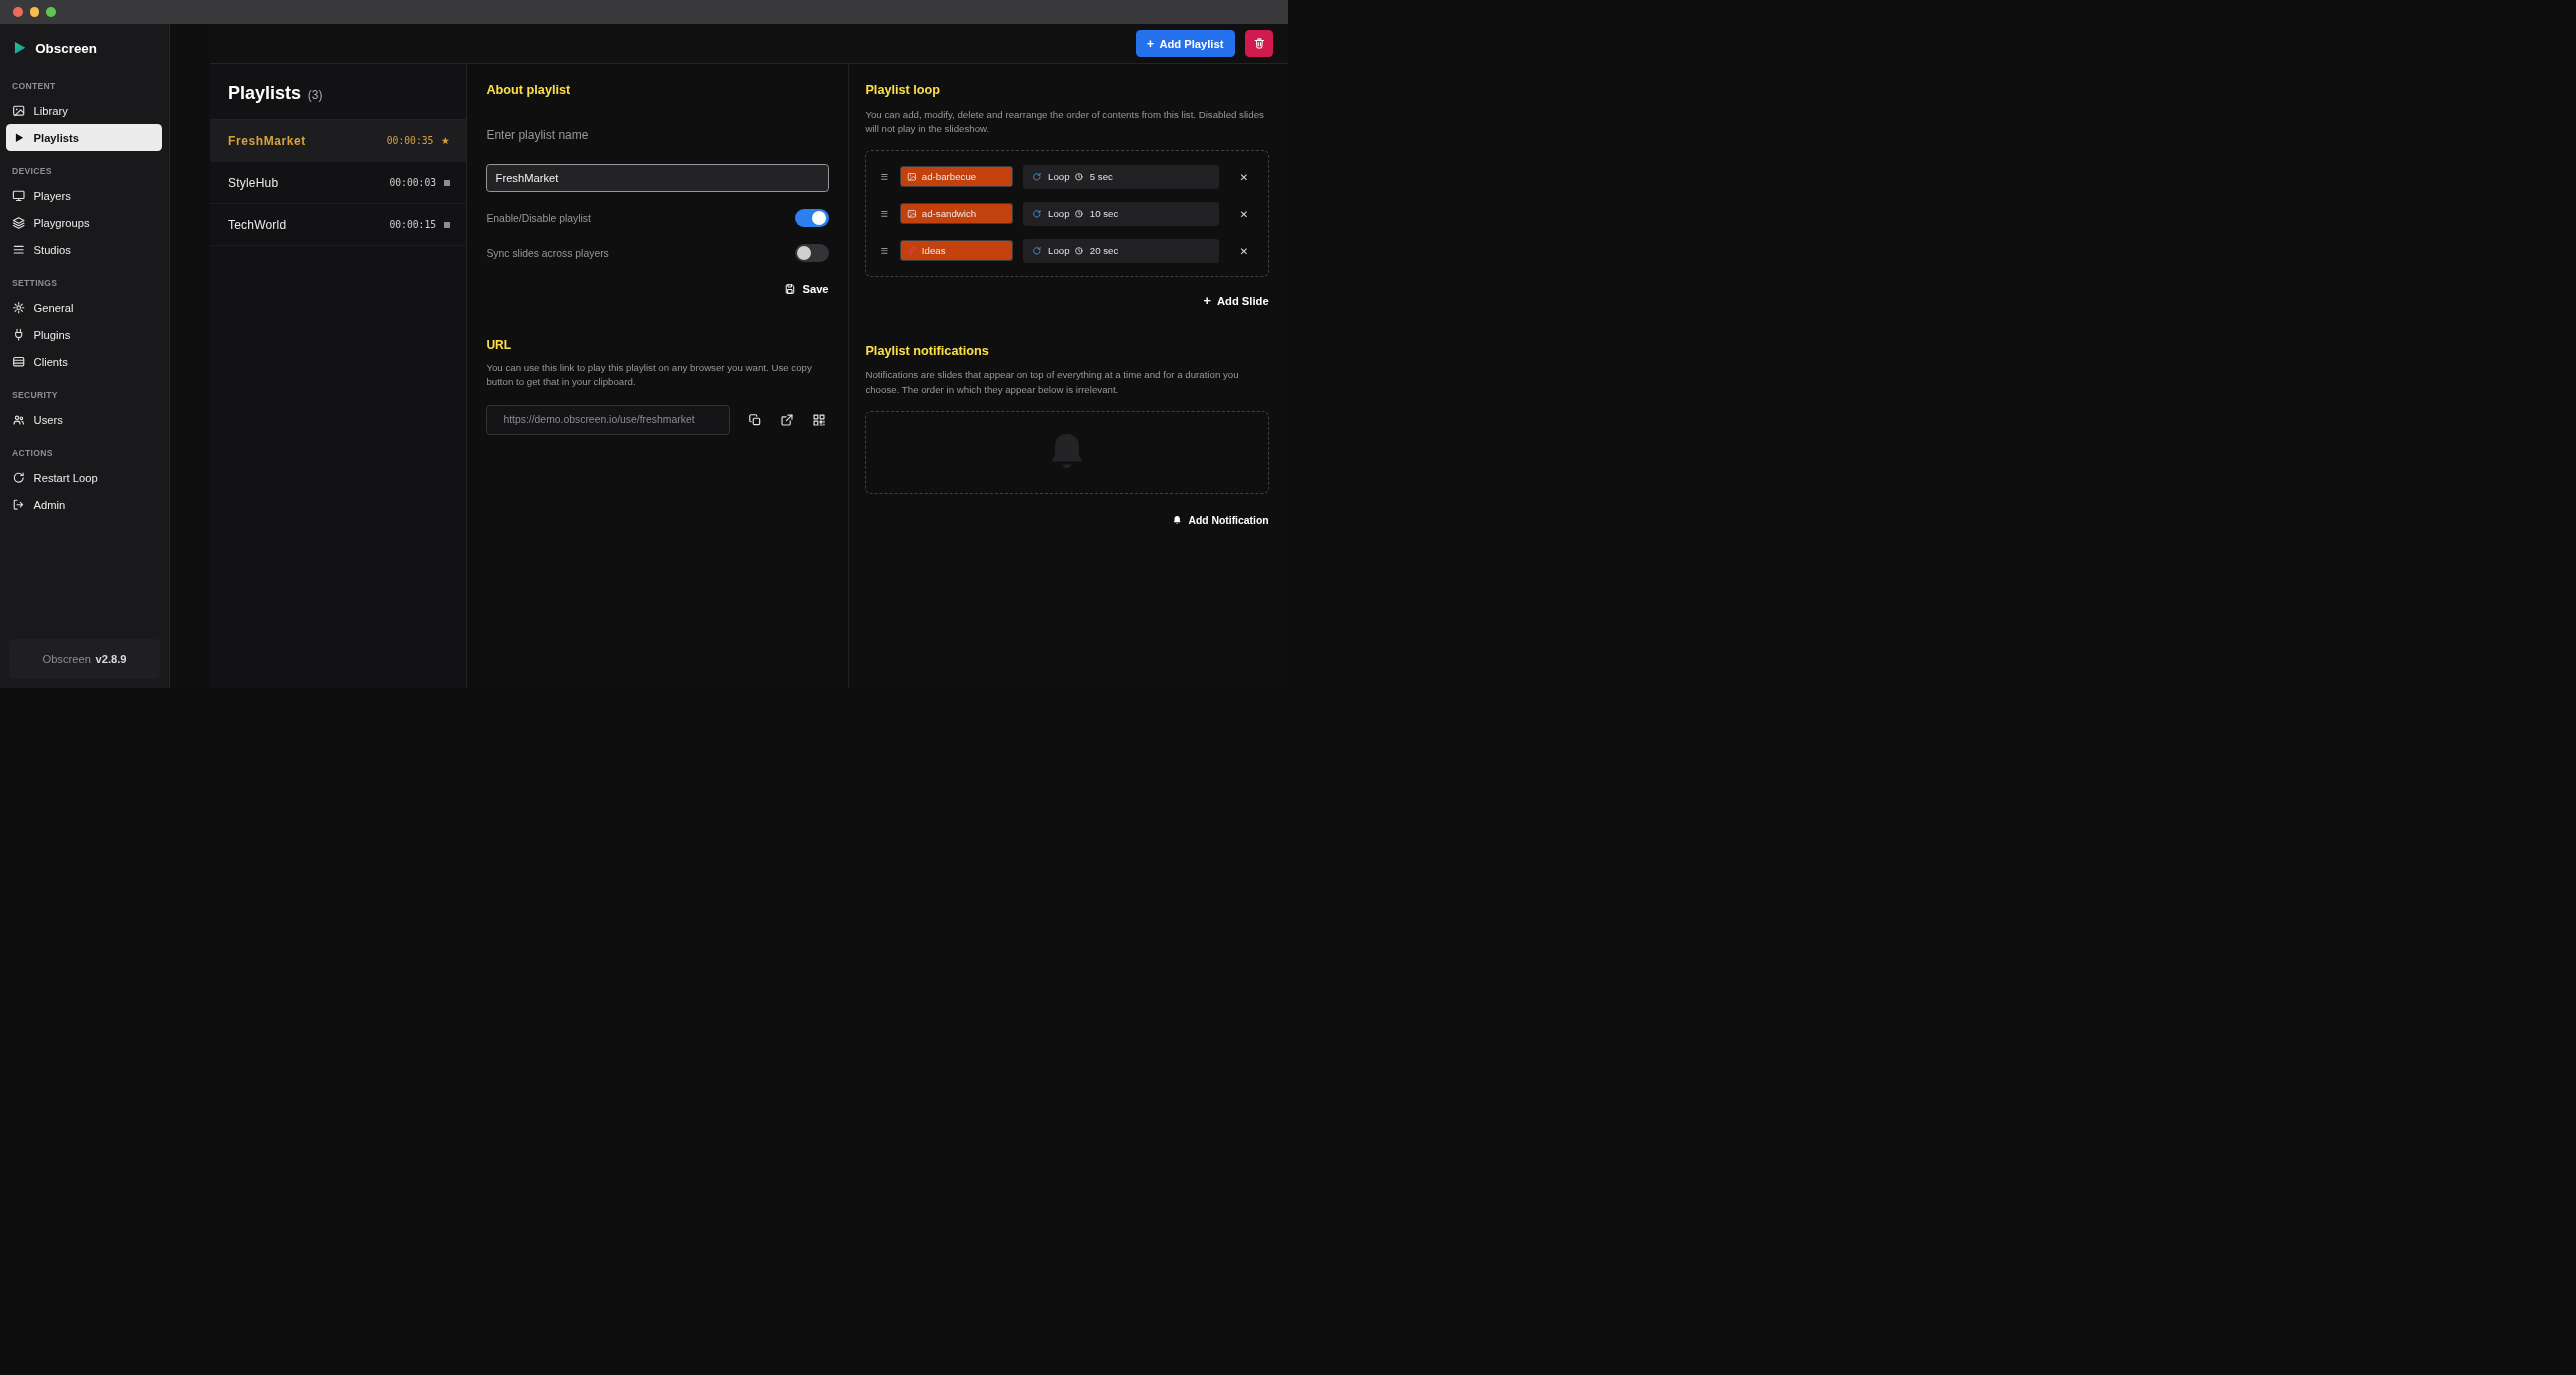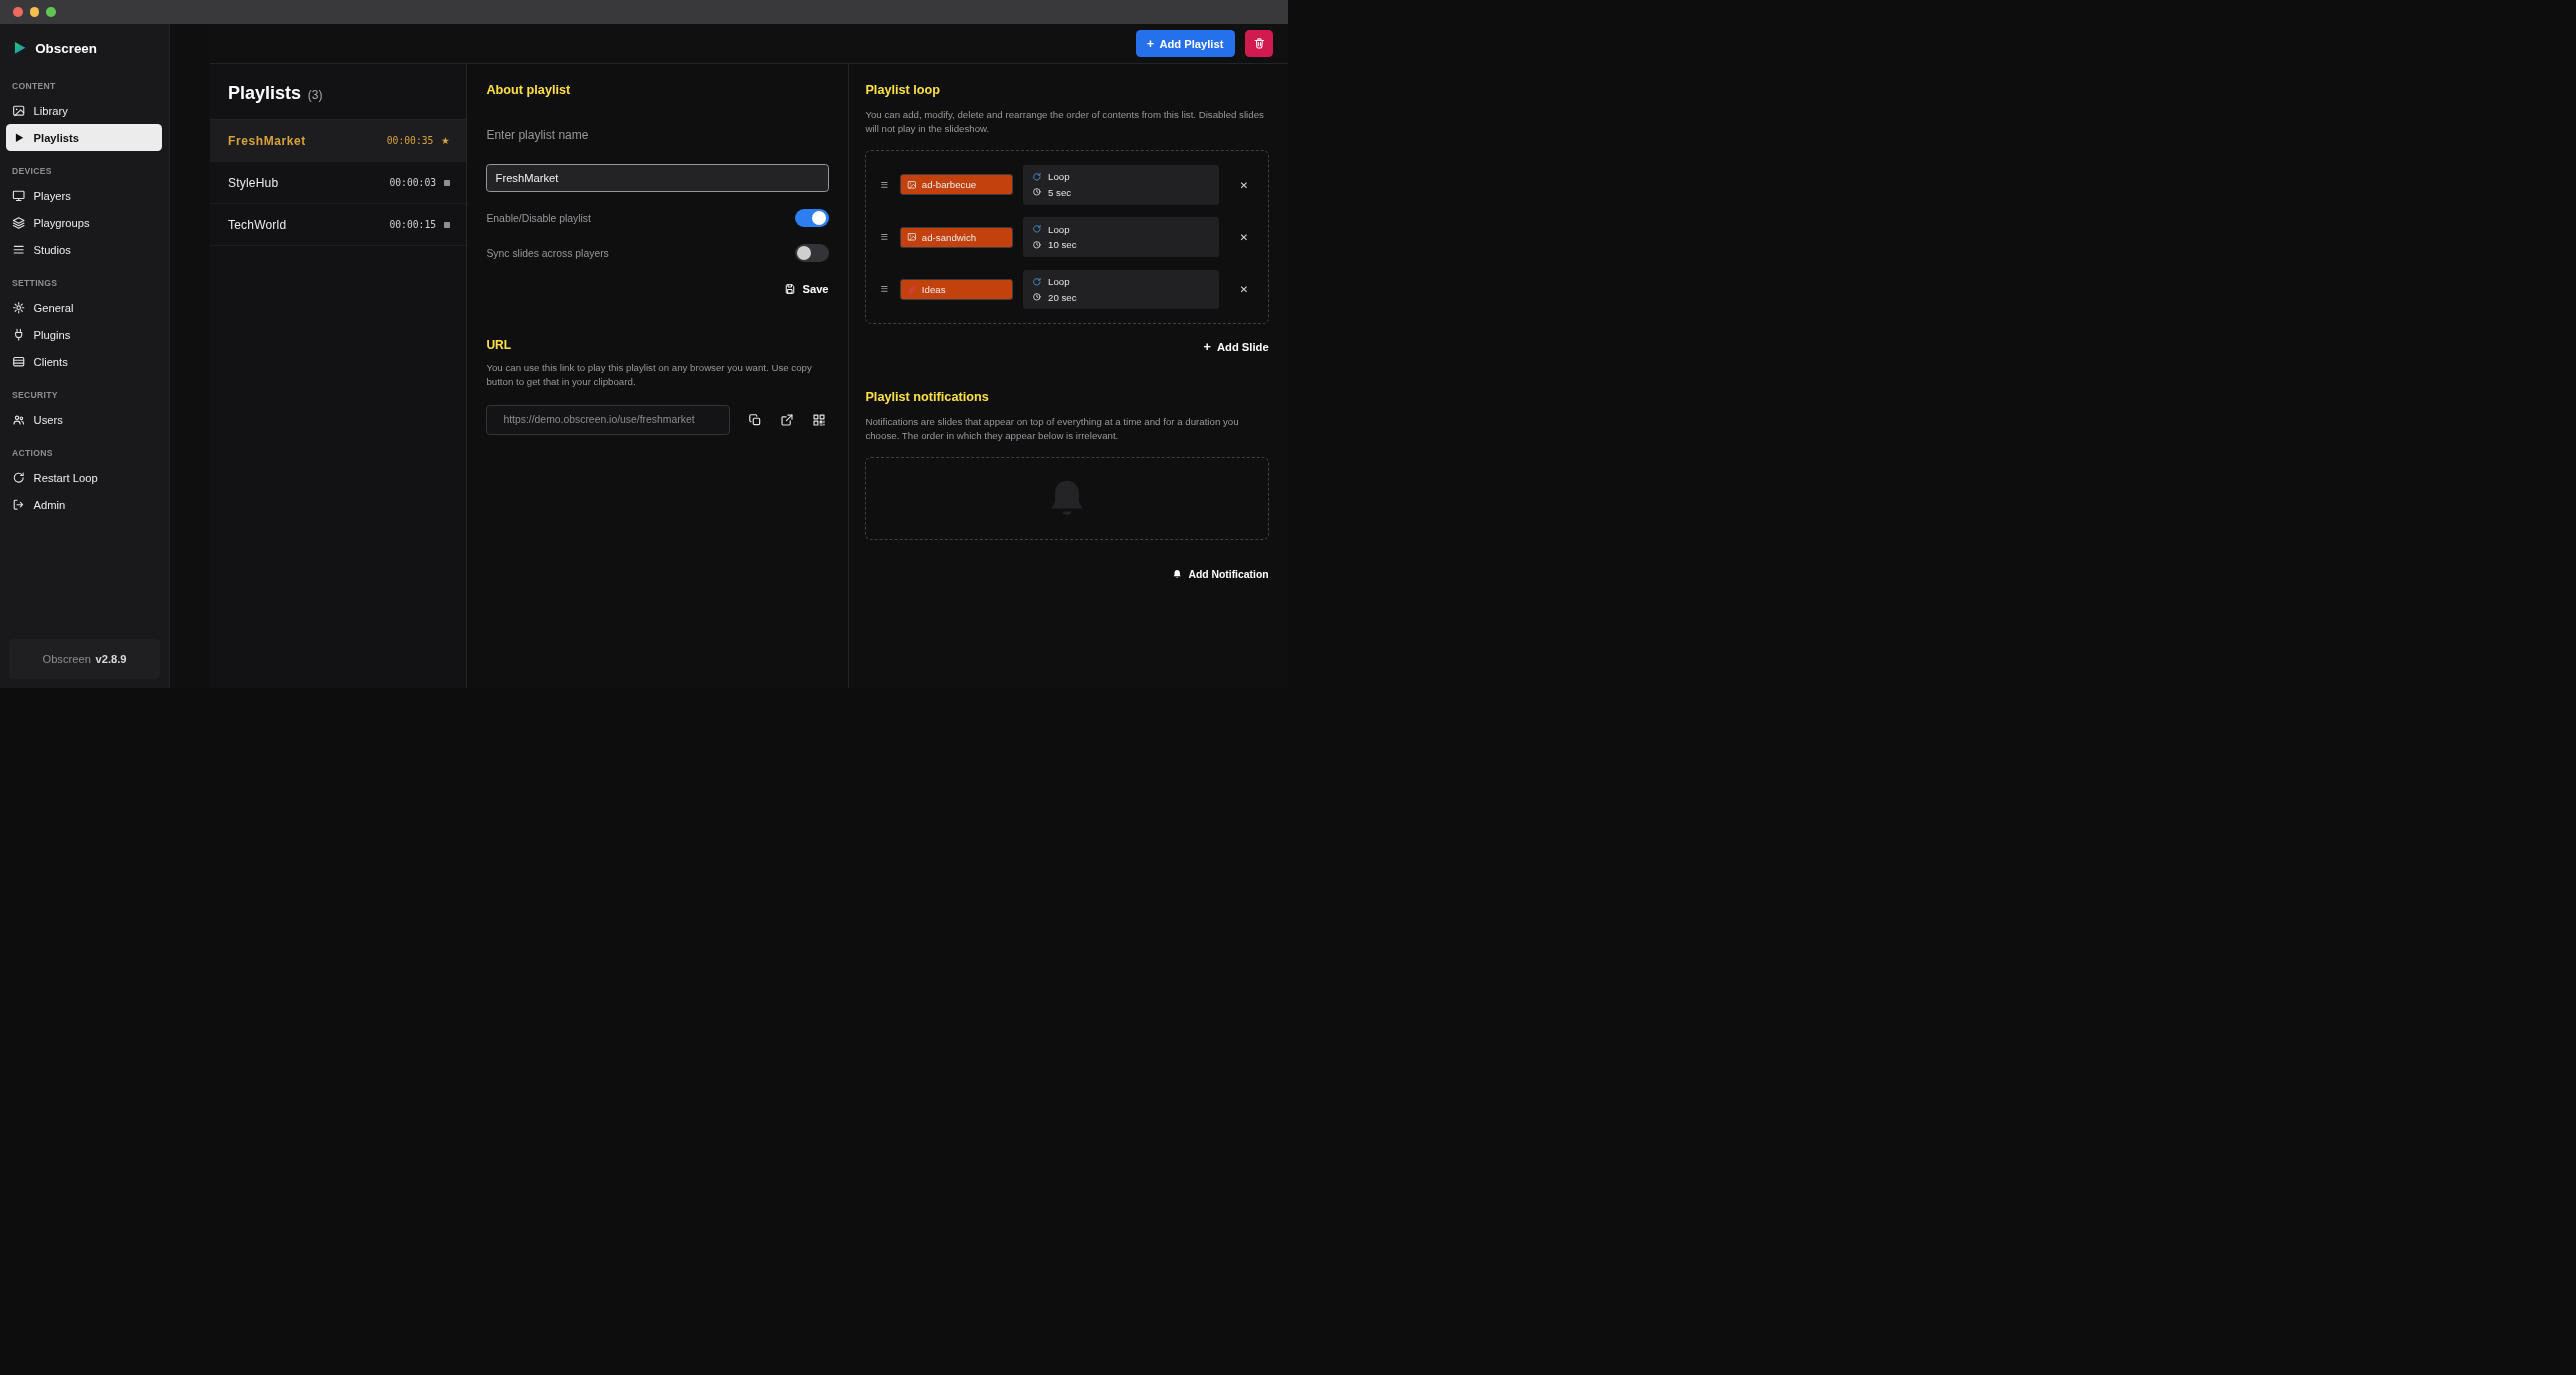--- a/index.html
+++ b/index.html
@@ -88,32 +88,32 @@
   
   .loop-col { flex:1; padding:19.4px 19.4px 0 16.4px; min-width:0; }
   .loop-desc { font-size:9.7px; color:#98989c; line-height:1.5; margin-top:10.4px; max-width:462px; }
   .slides-box { margin-top:13.4px; border:0.7px dashed #414144; border-radius:6px; padding:9.7px 10.4px; }
   .slide-row { display:flex; align-items:center; gap:9.7px; padding:3.7px 1.5px; }
   .slide-row + .slide-row { margin-top:5.2px; }
   .drag-handle { color:#97979b; font-size:12.7px; cursor:grab; width:12px; text-align:center; }
   .slide-name { display:flex; align-items:center; gap:5.2px; width:113px; height:21px; background:#c2410c; border:0.7px solid #3b3b3e; border-radius:3px; padding:0 6px; font-size:9.7px; color:#ececec; cursor:text; }
   .slide-name .icon { width:9.7px; height:9.7px; }
   .slide-name .icon.link { color:#e2407a; }
-  .slide-meta { flex:1; background:#212124; border-radius:3px; padding:6.7px 9.7px; display:flex; flex-direction:column; gap:4.5px; }
+  .slide-meta { flex:1; background:#212124; border-radius:3px; padding:6.7px 9.7px; display:flex; flex-direction:row; gap:4.5px; }
   .meta-line { display:flex; align-items:center; gap:6px; font-size:9.7px; color:#e2e2e4; }
   .meta-line .icon { width:9.7px; height:9.7px; }
   .meta-line .icon.loop { color:#4f9fe0; }
   .meta-line .icon.clock { color:#e8e8e8; }
   .slide-close { color:#d4d4d6; font-size:10.4px; cursor:pointer; margin:0 7.5px 0 10.4px; }
   .add-row { display:flex; justify-content:flex-end; margin-top:16.4px; }
   .notif-block { margin-top:36px; }
   .notif-box { margin-top:13.4px; border:0.7px dashed #414144; border-radius:6px; height:83px; display:flex; align-items:center; justify-content:center; }
   .bell-big { width:46px; height:46px; color:#242427; }
   .bell-big svg { width:100%; height:100%; fill:currentColor; stroke:none; }
-  .notif-add-row { display:flex; justify-content:flex-end; margin-top:29px; }
+  .notif-add-row { display:flex; justify-content:flex-end; margin-top:21px; }
   .text-btn .bell-sm { width:10.4px; height:10.4px; }
   .text-btn .bell-sm svg { fill:#fff; stroke:none; }
 </style>
 </head>
 <body>
 
 <div class="app">
 
   <div class="titlebar">
     <div class="traffic">

